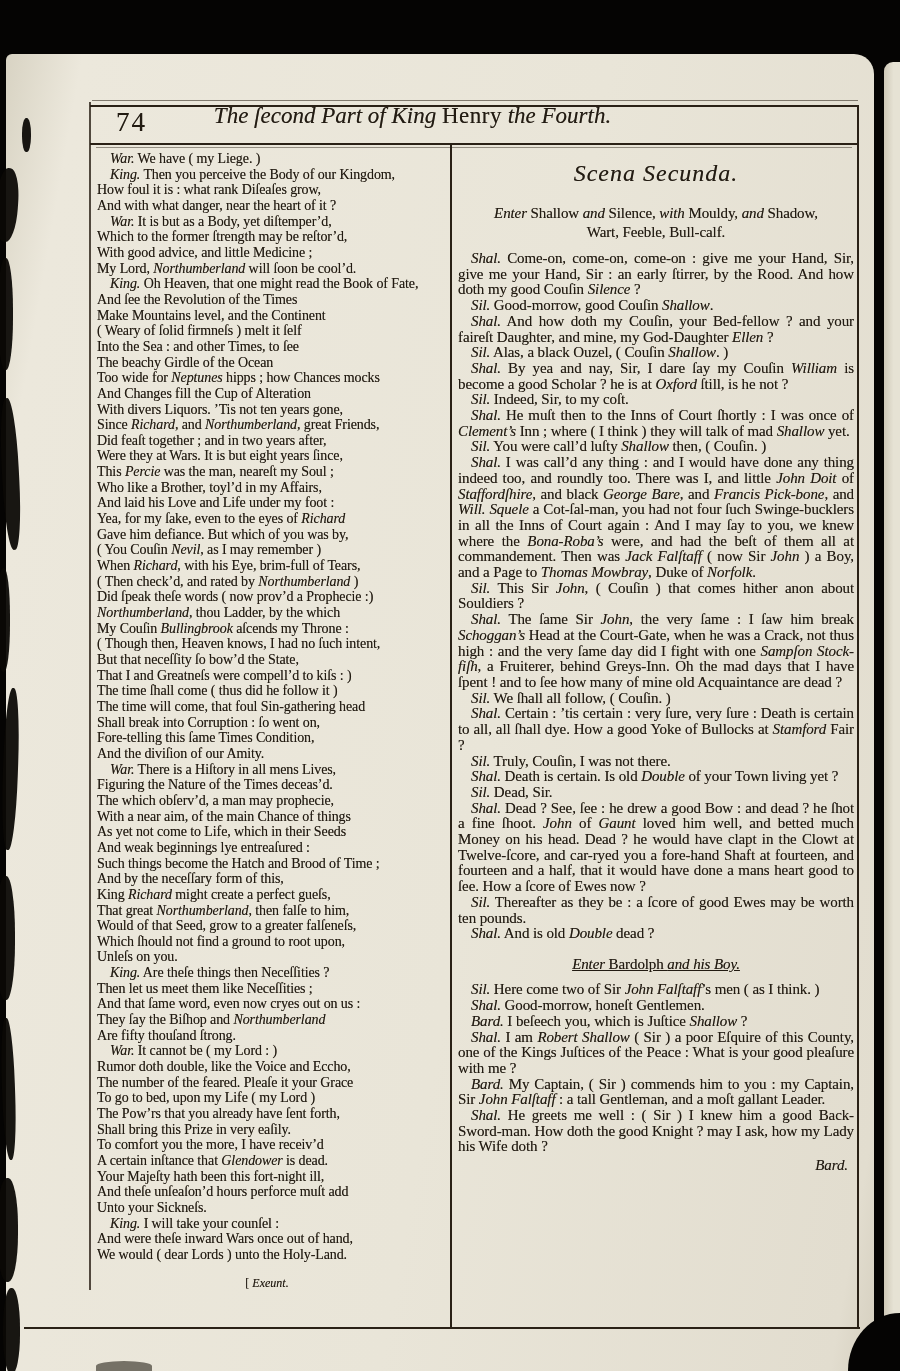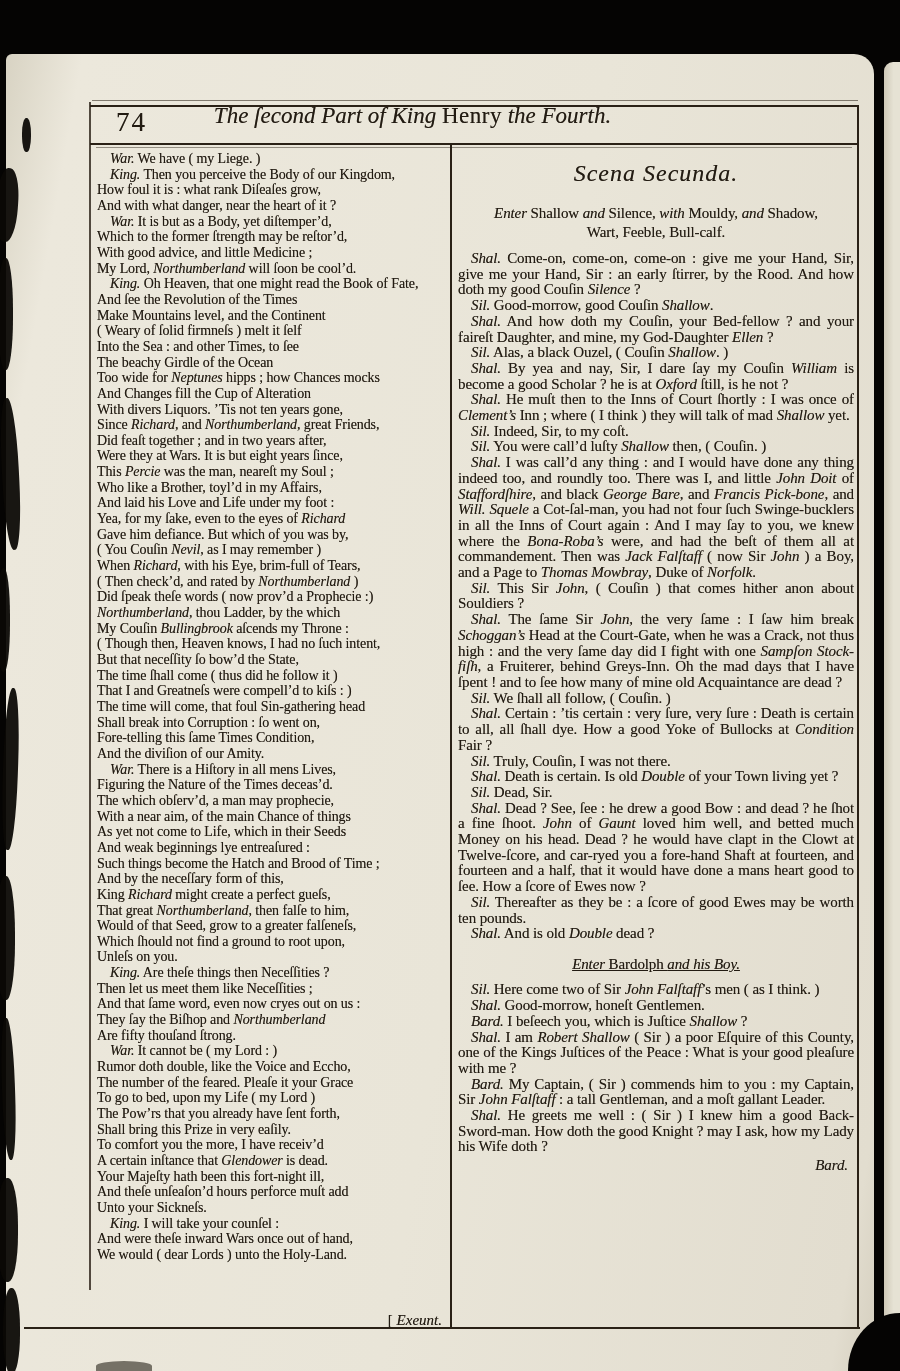--- a/index.html
+++ b/index.html
@@ -18,22 +18,22 @@
   .rule{position:absolute;background:#2a2116;}
   .pagenum{position:absolute;left:116px;top:107px;font-size:27px;letter-spacing:2px;text-align:right;}
   .running-title{position:absolute;left:92px;top:103px;width:641px;text-align:center;
                  font-size:23px;white-space:nowrap;}
   .running-title .it{font-style:italic;}
   .running-title .rm{font-style:normal;letter-spacing:.5px;}
   .col-left{position:absolute;left:97px;top:151px;width:352px;font-size:14px;
             line-height:15.66px;overflow:hidden;letter-spacing:-0.1px;}
   .col-left div{white-space:nowrap;}
   .indent{padding-left:13px;}
-  .exeunt{position:absolute;left:92px;top:1276px;width:350px;text-align:right;
-          font-size:15px;padding-right:2px;margin-top:36px;}
+  .exeunt{position:absolute;left:92px;top:1276px;width:350px;text-align:center;
+          font-size:12px;padding-right:2px;}
   .col-right{position:absolute;left:458px;top:150px;width:396px;font-size:15px;
              line-height:15.7px;letter-spacing:-0.1px;}
   .scene-heading{text-align:center;font-style:italic;font-size:24px;line-height:34px;
                  margin:6px 0 14px;letter-spacing:1px;}
   .sd{text-align:center;line-height:18.5px;margin-bottom:10px;}
   .sd1{font-size:15px;}
   .sd2{margin:13px 0 9px;text-decoration:underline;}
   .paras p{margin:0;text-align:justify;text-indent:13px;}
   .catchword{text-align:right;font-style:italic;margin-top:3px;padding-right:6px;}
   i{font-style:italic;}
@@ -99,22 +99,22 @@
       <div>Yea, for my ſake, even to the eyes of <i>Richard</i></div>
       <div>Gave him defiance. But which of you was by,</div>
       <div>( You Couſin <i>Nevil</i>, as I may remember )</div>
       <div>When <i>Richard</i>, with his Eye, brim-full of Tears,</div>
       <div>( Then check’d, and rated by <i>Northumberland</i> )</div>
       <div>Did ſpeak theſe words ( now prov’d a Prophecie :)</div>
       <div><i>Northumberland</i>, thou Ladder, by the which</div>
       <div>My Couſin <i>Bullingbrook</i> aſcends my Throne :</div>
       <div>( Though then, Heaven knows, I had no ſuch intent,</div>
       <div>But that neceſſity ſo bow’d the State,</div>
+      <div>That I and Greatneſs were compell’d to kiſs : )</div>
       <div>The time ſhall come ( thus did he follow it )</div>
-      <div>That I and Greatneſs were compell’d to kiſs : )</div>
       <div>The time will come, that foul Sin-gathering head</div>
       <div>Shall break into Corruption : ſo went on,</div>
       <div>Fore-telling this ſame Times Condition,</div>
       <div>And the diviſion of our Amity.</div>
       <div class="indent"><i>War.</i> There is a Hiſtory in all mens Lives,</div>
       <div>Figuring the Nature of the Times deceas’d.</div>
       <div>The which obſerv’d, a man may prophecie,</div>
       <div>With a near aim, of the main Chance of things</div>
       <div>As yet not come to Life, which in their Seeds</div>
       <div>And weak beginnings lye entreaſured :</div>
@@ -152,28 +152,28 @@
     <div class="sd sd1">
         <div><i>Enter</i> Shallow <i>and</i> Silence, <i>with</i> Mouldy, <i>and</i> Shadow,</div>
         <div>Wart, Feeble, Bull-calf.</div>
       </div>
     <div class="paras">
         <p><i>Shal.</i> Come-on, come-on, come-on : give me your Hand, Sir, give me your Hand, Sir : an early ſtirrer, by the Rood. And how doth my good Couſin <i>Silence</i> ?</p>
         <p><i>Sil.</i> Good-morrow, good Couſin <i>Shallow</i>.</p>
         <p><i>Shal.</i> And how doth my Couſin, your Bed-fellow ? and your faireſt Daughter, and mine, my God-Daughter <i>Ellen</i> ?</p>
         <p><i>Sil.</i> Alas, a black Ouzel, ( Couſin <i>Shallow</i>. )</p>
         <p><i>Shal.</i> By yea and nay, Sir, I dare ſay my Couſin <i>William</i> is become a good Scholar ? he is at <i>Oxford</i> ſtill, is he not ?</p>
+        <p><i>Sil.</i> Indeed, Sir, to my coſt.</p>
         <p><i>Shal.</i> He muſt then to the Inns of Court ſhortly : I was once of <i>Clement’s</i> Inn ; where ( I think ) they will talk of mad <i>Shallow</i> yet.</p>
-        <p><i>Sil.</i> Indeed, Sir, to my coſt.</p>
         <p><i>Sil.</i> You were call’d luſty <i>Shallow</i> then, ( Couſin. )</p>
         <p><i>Shal.</i> I was call’d any thing : and I would have done any thing indeed too, and roundly too. There was I, and little <i>John Doit</i> of <i>Staffordſhire</i>, and black <i>George Bare</i>, and <i>Francis Pick-bone</i>, and <i>Will. Squele</i> a Cot-ſal-man, you had not four ſuch Swinge-bucklers in all the Inns of Court again : And I may ſay to you, we knew where the <i>Bona-Roba’s</i> were, and had the beſt of them all at commandement. Then was <i>Jack Falſtaff</i> ( now Sir <i>John</i> ) a Boy, and a Page to <i>Thomas Mowbray</i>, Duke of <i>Norfolk</i>.</p>
         <p><i>Sil.</i> This Sir <i>John</i>, ( Couſin ) that comes hither anon about Souldiers ?</p>
         <p><i>Shal.</i> The ſame Sir <i>John</i>, the very ſame : I ſaw him break <i>Schoggan’s</i> Head at the Court-Gate, when he was a Crack, not thus high : and the very ſame day did I fight with one <i>Sampſon Stock-fiſh</i>, a Fruiterer, behind Greys-Inn. Oh the mad days that I have ſpent ! and to ſee how many of mine old Acquaintance are dead ?</p>
         <p><i>Sil.</i> We ſhall all follow, ( Couſin. )</p>
-        <p><i>Shal.</i> Certain : ’tis certain : very ſure, very ſure : Death is certain to all, all ſhall dye. How a good Yoke of Bullocks at <i>Condition</i> Fair ?</p>
+        <p><i>Shal.</i> Certain : ’tis certain : very ſure, very ſure : Death is certain to all, all ſhall dye. How a good Yoke of Bullocks at <i>Stamford</i> Fair ?</p>
         <p><i>Sil.</i> Truly, Couſin, I was not there.</p>
         <p><i>Shal.</i> Death is certain. Is old <i>Double</i> of your Town living yet ?</p>
         <p><i>Sil.</i> Dead, Sir.</p>
         <p><i>Shal.</i> Dead ? See, ſee : he drew a good Bow : and dead ? he ſhot a fine ſhoot. <i>John</i> of <i>Gaunt</i> loved him well, and betted much Money on his head. Dead ? he would have clapt in the Clowt at Twelve-ſcore, and car-ryed you a fore-hand Shaft at fourteen, and fourteen and a half, that it would have done a mans heart good to ſee. How a ſcore of Ewes now ?</p>
         <p><i>Sil.</i> Thereafter as they be : a ſcore of good Ewes may be worth ten pounds.</p>
         <p><i>Shal.</i> And is old <i>Double</i> dead ?</p>
       </div>
     <div class="sd sd2"><i>Enter</i> Bardolph <i>and his Boy.</i></div>
     <div class="paras">
         <p><i>Sil.</i> Here come two of Sir <i>John Falſtaff</i>’s men ( as I think. )</p>

